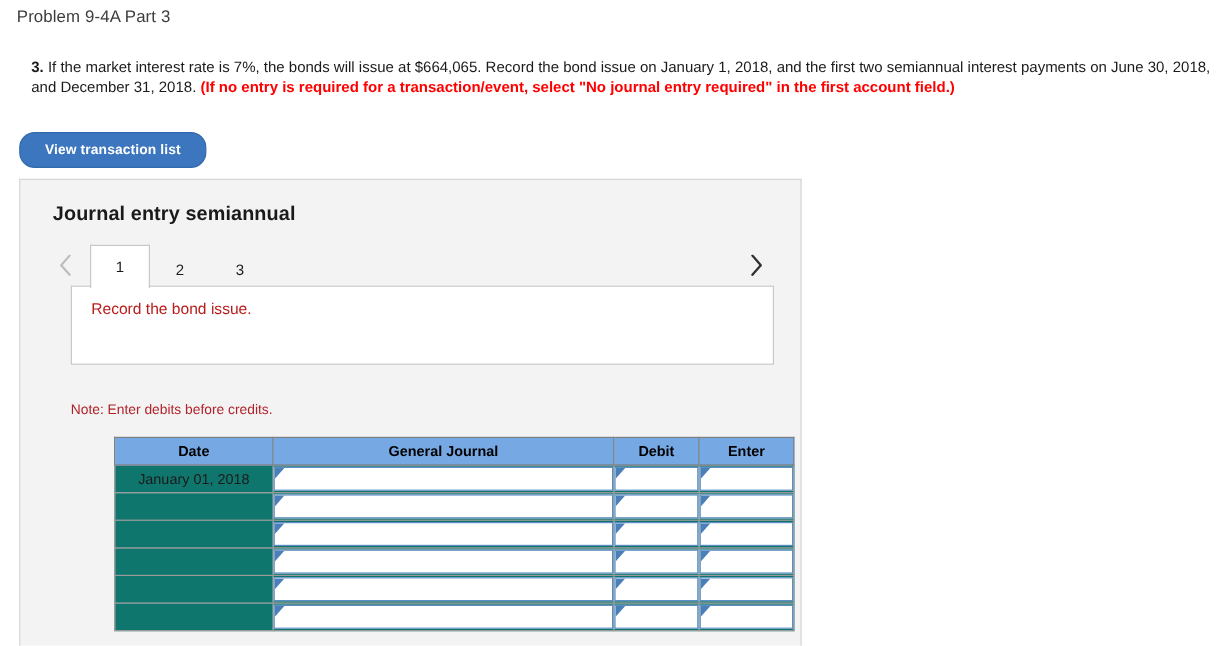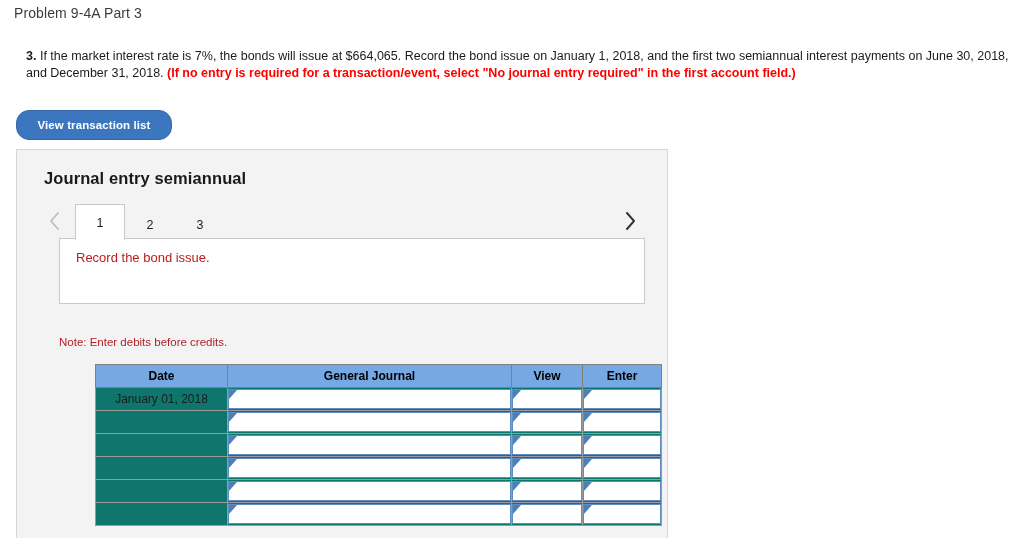--- a/index.html
+++ b/index.html
@@ -302,21 +302,21 @@
       <colgroup>
         <col class="c-date">
           <col class="c-gj">
           <col class="c-debit">
           <col class="c-credit">
       </colgroup>
       <thead>
         <tr>
           <th>Date</th>
           <th>General Journal</th>
-          <th>View</th>
+          <th>Debit</th>
           <th>Enter</th>
         </tr>
       </thead>
       <tbody>
 
         <tr>
           <td class="date-cell">January 01, 2018</td>
           <td class="field-cell">
             <div class="field">
               <span class="marker">

